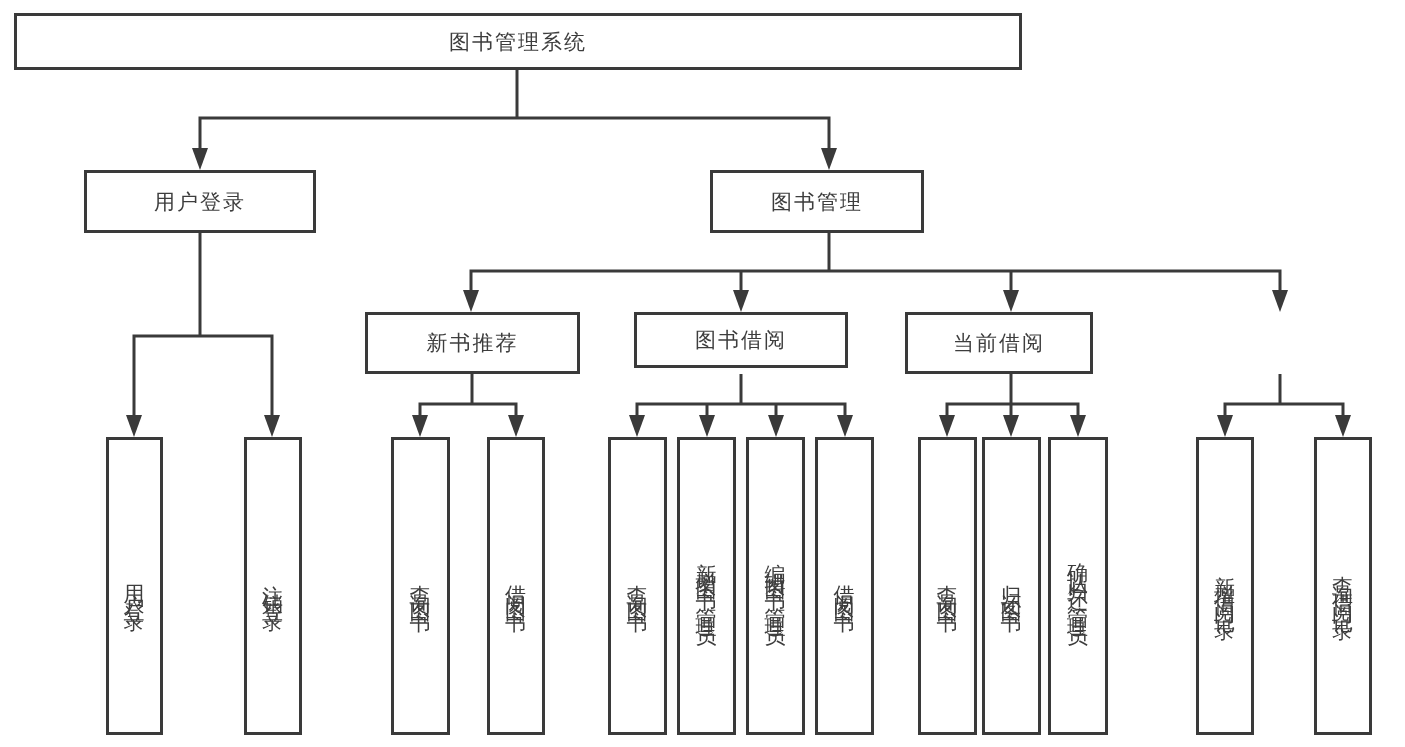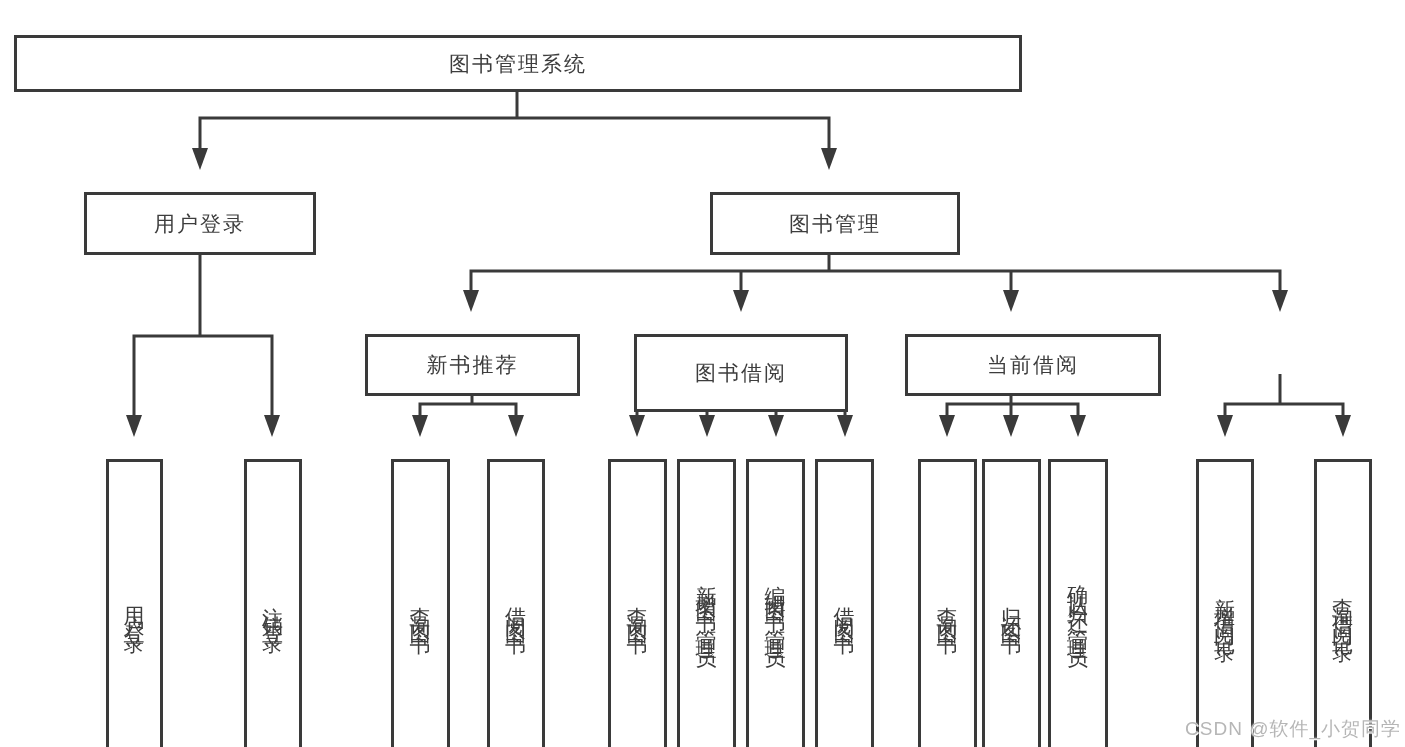--- a/index.html
+++ b/index.html
@@ -24,21 +24,20 @@
   }
   .node {
     position: absolute;
     box-sizing: border-box;
     border: 3px solid #3a3a3a;
     background: #ffffff;
     display: flex;
     align-items: center;
     justify-content: center;
     color: #3d3d3d;
-    margin-top: 22px;
   }
   .hbox {
     font-size: 21px;
     letter-spacing: 2px;
   }
   .vbox span {
     writing-mode: vertical-rl;
     text-orientation: mixed;
     font-size: 21px;
     letter-spacing: 9px;
@@ -114,31 +113,31 @@
     </g>
   </svg>
 
   <div class="node hbox" style="left:14px; top:13px; width:1008px; height:57px;">
     <span>图书管理系统</span>
   </div>
 
   <div class="node hbox" style="left:84px; top:170px; width:232px; height:63px;">
     <span>用户登录</span>
   </div>
-  <div class="node hbox" style="left:710px; top:170px; width:250px; height:63px;">
+  <div class="node hbox" style="left:710px; top:170px; width:214px; height:63px;">
     <span>图书管理</span>
   </div>
 
   <div class="node hbox" style="left:365px; top:312px; width:215px; height:62px;text-align:right;">
     <span>新书推荐</span>
   </div>
-  <div class="node hbox" style="left:634px; top:312px; width:214px; height:78px;">
+  <div class="node hbox" style="left:634px; top:312px; width:214px; height:56px;">
     <span>图书借阅</span>
   </div>
-  <div class="node hbox" style="left:905px; top:312px; width:256px; height:62px;">
+  <div class="node hbox" style="left:905px; top:312px; width:188px; height:62px;">
     <span>当前借阅</span>
   </div>
 
   <div class="node vbox" style="left:106px; top:437px; width:57px; height:298px;">
     <span>用户登录</span>
   </div>
   <div class="node vbox" style="left:244px; top:437px; width:58px; height:298px;">
     <span>注销登录</span>
   </div>
 
@@ -172,15 +171,14 @@
     <span>确认归还（管理员）</span>
   </div>
 
   <div class="node vbox" style="left:1196px; top:437px; width:58px; height:298px;">
     <span>新增借阅记录</span>
   </div>
   <div class="node vbox" style="left:1314px; top:437px; width:58px; height:298px;">
     <span>查询借阅记录</span>
   </div>
 
-  <div class="watermark">CSDN @软件_小贺同学</div>
 
 </div>
 
 </body></html>

